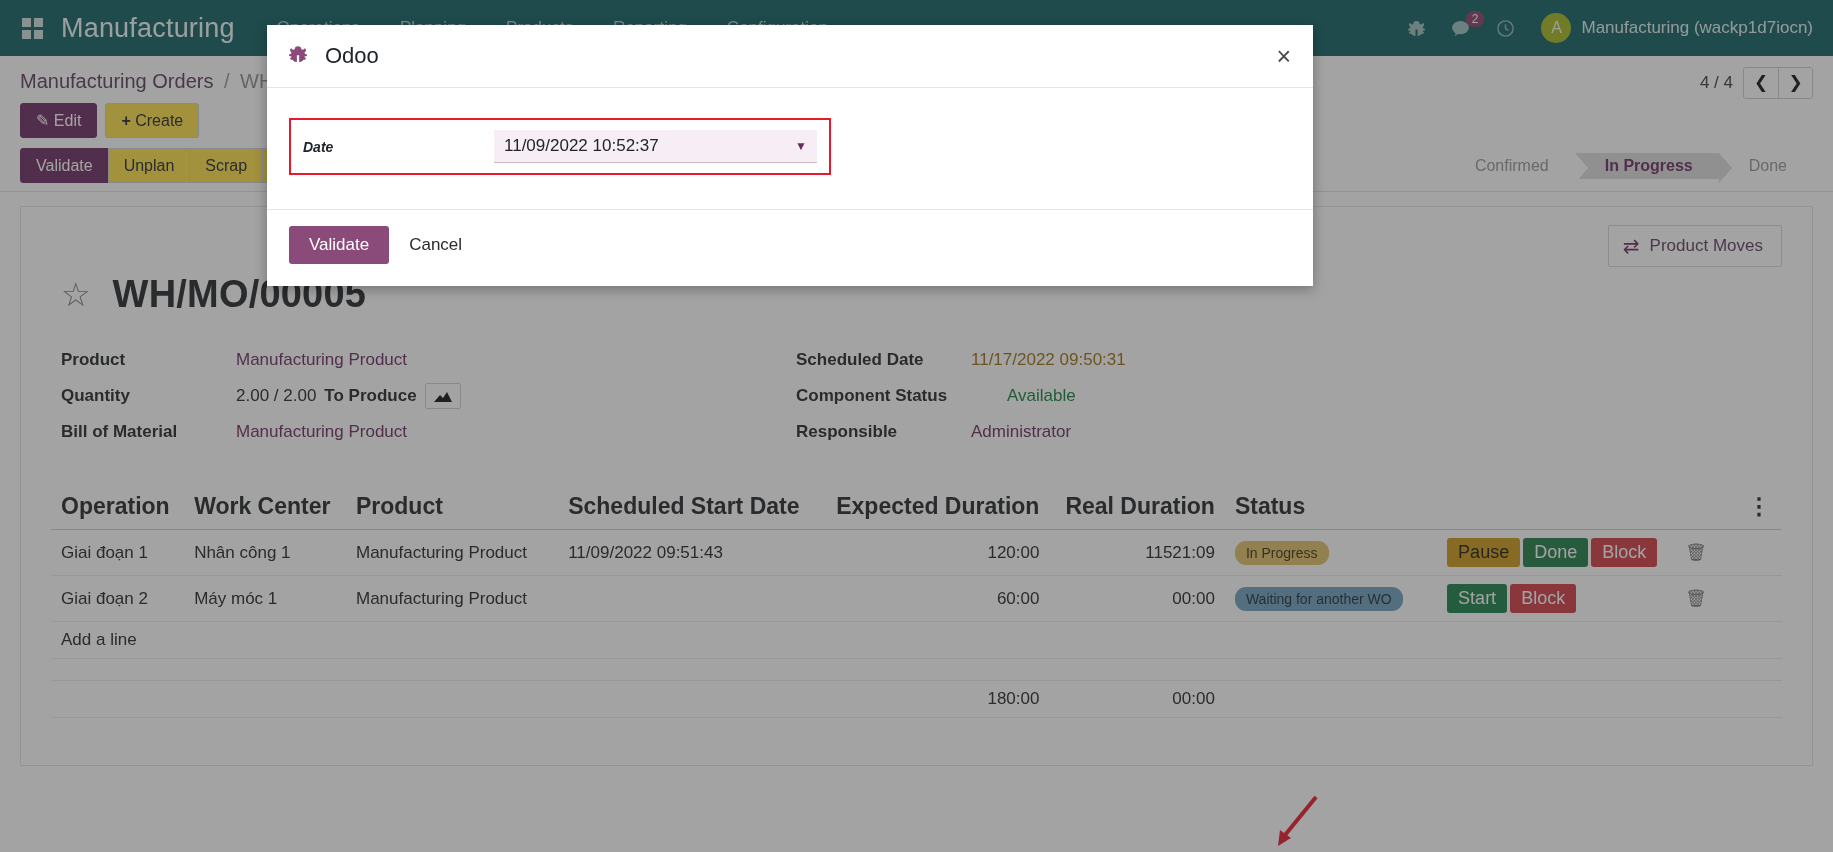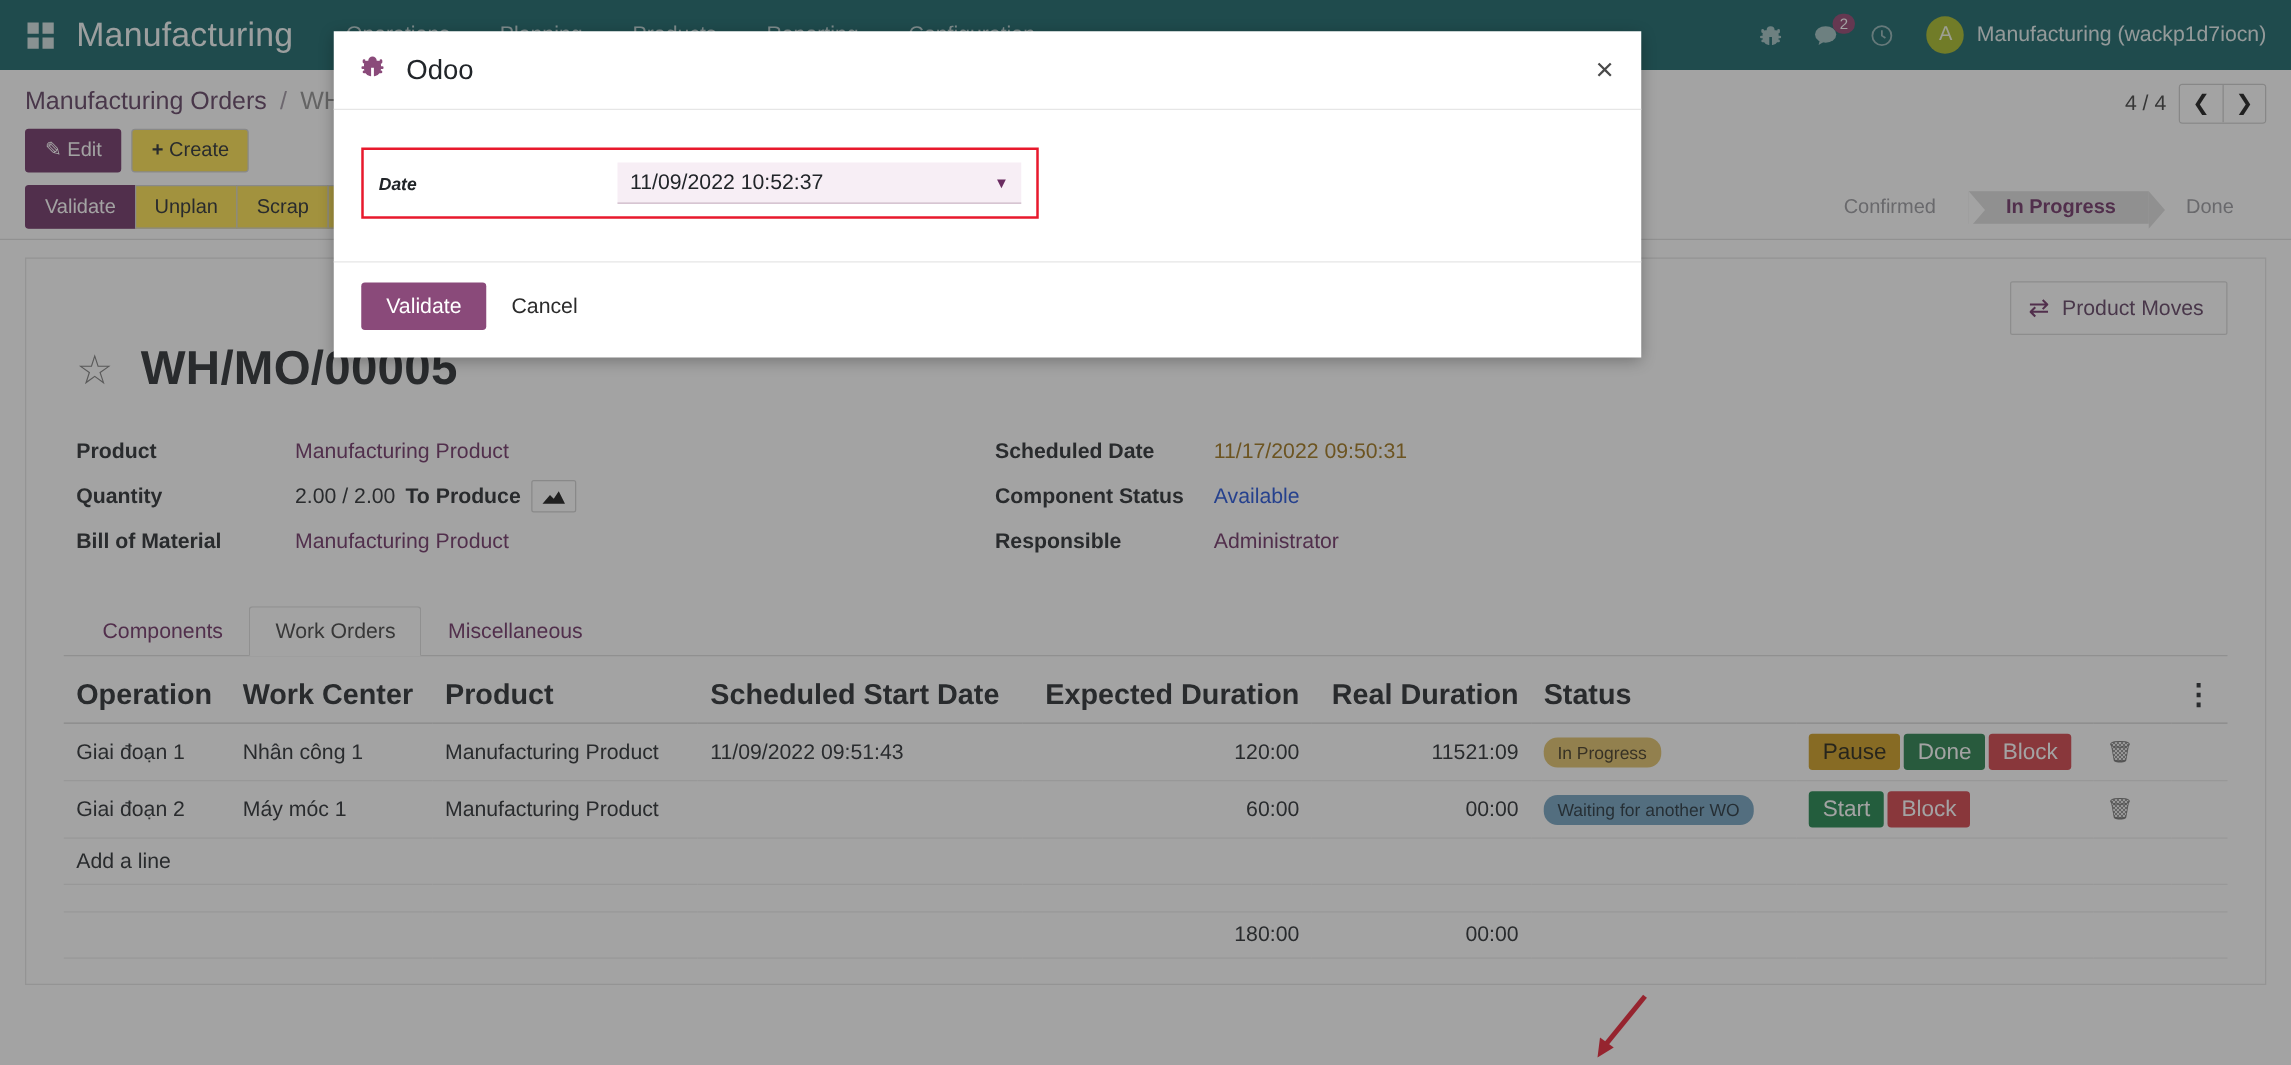--- a/index.html
+++ b/index.html
@@ -90,21 +90,21 @@
   .title-row { display: flex; align-items: center; gap: 22px; margin: 6px 0 26px 10px; }
   .star { font-size: 33px; color: #7a7a7a; line-height: 1; cursor: pointer; }
   .rec-title { font-size: 38px; font-weight: bold; color: #212529; letter-spacing: .2px; }
 
   .form-grid { display: grid; grid-template-columns: 735px 1fr; column-gap: 0; margin-left: 10px; }
   .fld { display: flex; align-items: center; min-height: 36px; }
   .fld-label { width: 175px; font-size: 17px; font-weight: bold; color: #212529; flex-shrink: 0; }
   .fld-val { font-size: 17px; color: #212529; display: flex; align-items: center; gap: 8px; }
   .link { color: #6b2c61; cursor: pointer; }
   .warn { color: #9c7013; }
-  .ok { color: #1d4ed8; }
+  .ok { color: #15803d; margin-left: 36px; }
   .muted-val { color: #212529; }
   .icon-btn {
     border: 1px solid #d0d0d0; background: #fff; width: 36px; height: 26px;
     display: inline-flex; align-items: center; justify-content: center; cursor: pointer; border-radius: 2px;
   }
   .bold-inline { font-weight: bold; }
 
   
   .notebook { margin-top: 34px; }
   .tabs { display: flex; border-bottom: 1px solid #dcdcdc; padding-left: 10px; }
@@ -321,25 +321,20 @@
           <div class="fld">
             <div class="fld-label">Responsible</div>
             <div class="fld-val">
                 <span class="link">Administrator</span>
               </div>
           </div>
         </div>
       </div>
 
       <div class="notebook">
-        <div class="tabs">
-          <div class="tab">Components</div>
-          <div class="tab active">Work Orders</div>
-          <div class="tab">Miscellaneous</div>
-        </div>
 
         <table class="olist">
           <thead>
             <tr>
               <th class="col-op">Operation</th>
               <th class="col-wc">Work Center</th>
               <th class="col-prod">Product</th>
               <th class="col-ssd">Scheduled Start Date</th>
               <th class="col-ed num">Expected Duration</th>
               <th class="col-rd num">Real Duration</th>

